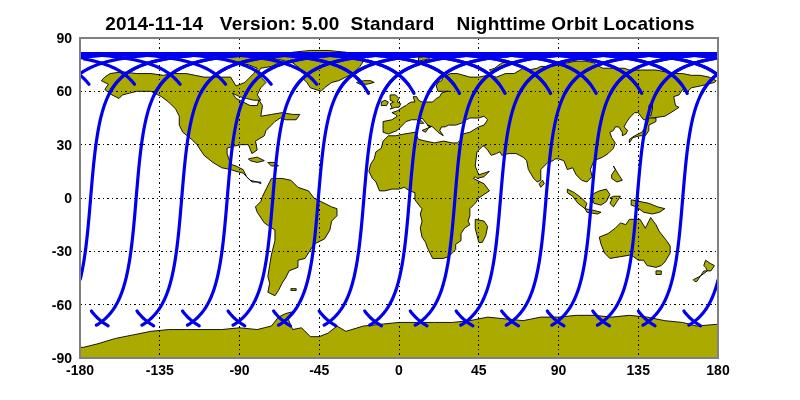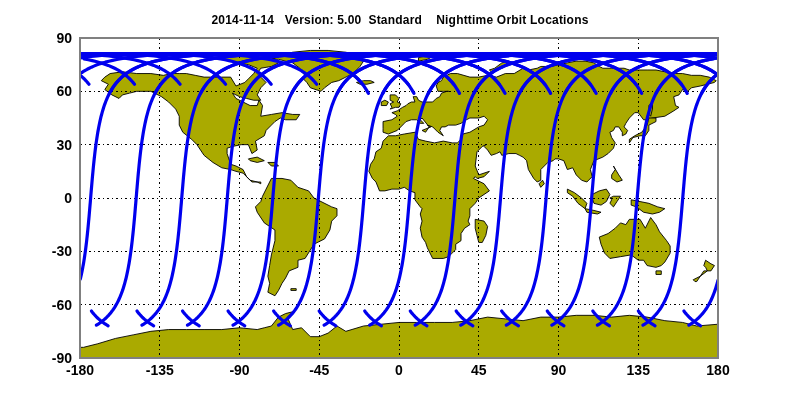--- a/index.html
+++ b/index.html
@@ -4,21 +4,21 @@
 <style>
   html,body{margin:0;padding:0;}
   body{
     width:800px;height:400px;background:#ffffff;
     font-family:"Liberation Sans",sans-serif;
     overflow:hidden;position:relative;
   }
   #stage{position:absolute;left:0;top:0;width:800px;height:400px;}
   .title{
     position:absolute;left:0;top:13px;width:800px;text-align:center;
-    font-size:12px;font-weight:bold;color:#000;letter-spacing:0.2px;
+    font-size:19px;font-weight:bold;color:#000;letter-spacing:0.2px;
     white-space:pre;
   }
   #plotsvg{position:absolute;left:0;top:0;}
   .ticklabel{
     font-family:"Liberation Sans",sans-serif;
     font-size:14px;font-weight:bold;fill:#000;
   }
 </style>
 </head>
 <body>

